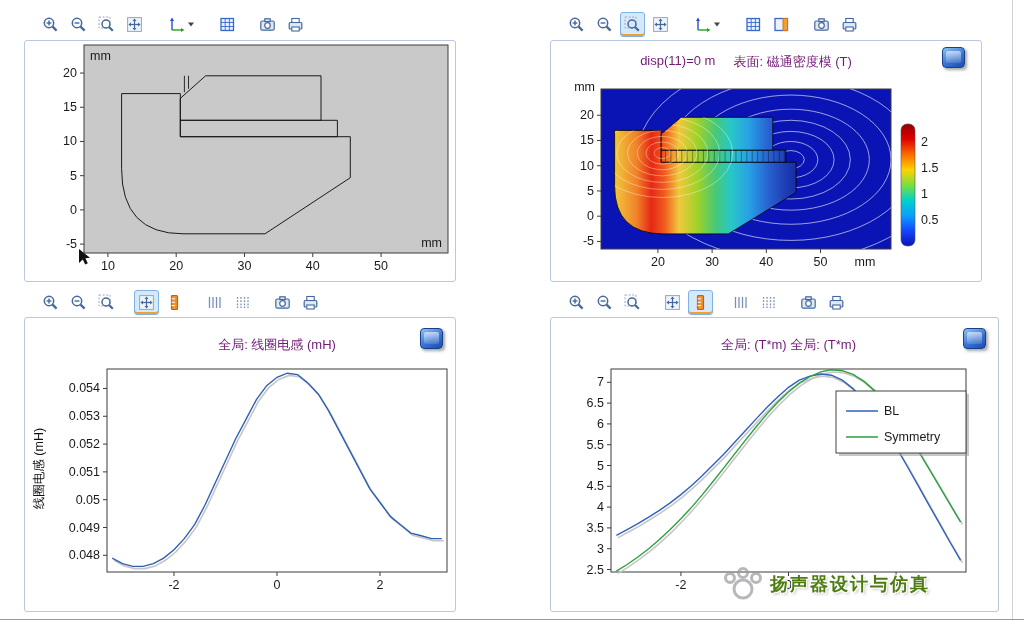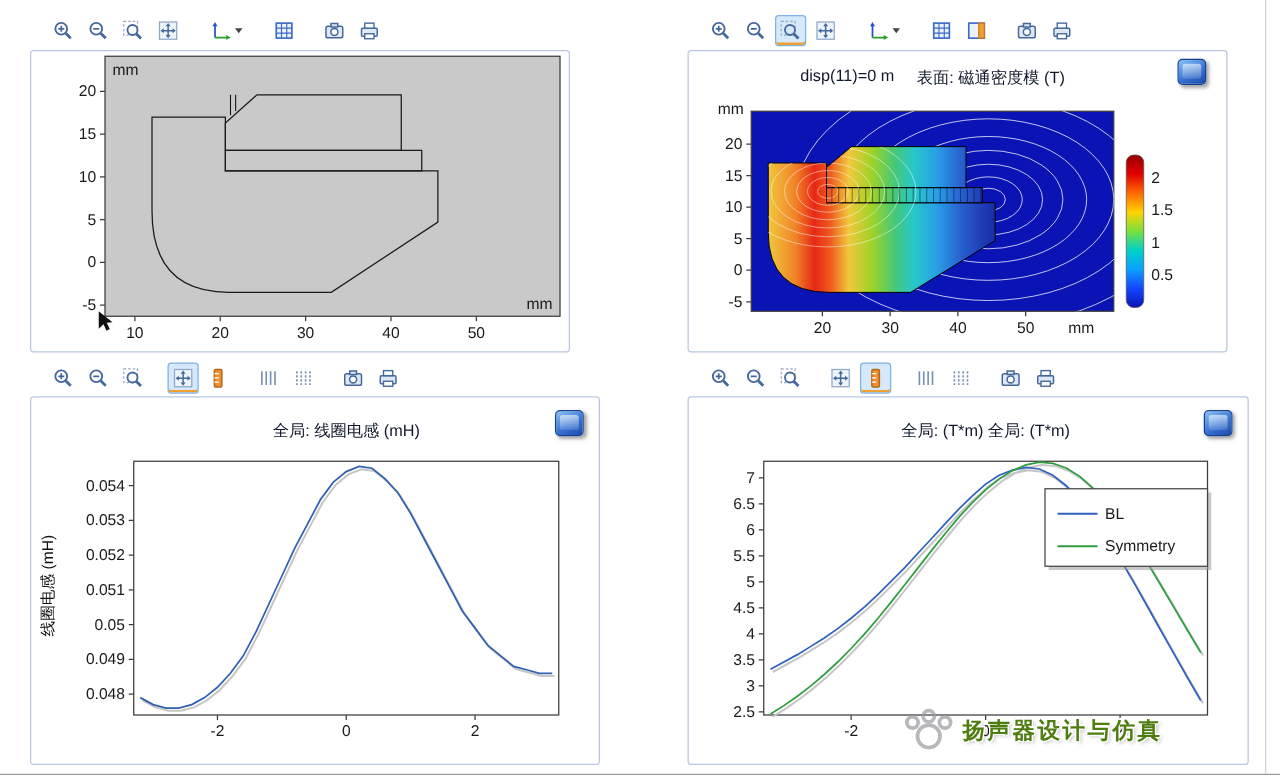--- a/index.html
+++ b/index.html
@@ -14,21 +14,21 @@
         border-radius:3px;border:1px solid transparent;cursor:pointer;}
   .tbtn.wide{width:36px;}
   .tbtn.active{background:#d6e9fb;border-color:#7fb2e5;box-shadow:inset 0 -2px 0 #f0a030;}
   .tbgap{width:9px;height:1px;}
   .plotbox{position:absolute;left:0;right:0;bottom:0;border:1px solid #b9c7e0;
            border-radius:3px;background:#fff;}
   .plotbox-top{top:32px;}
   .plotbox-bottom{top:31px;}
   .plotbox svg.chart{position:absolute;left:0;top:0;}
   svg text{font-size:12.5px;fill:#1a1a1a;font-family:"Liberation Sans",sans-serif;}
-  .plot-title{position:absolute;font-size:13px;color:#0f172a;text-align:center;white-space:nowrap;}
+  .plot-title{position:absolute;font-size:13px;color:#701a75;text-align:center;white-space:nowrap;}
   .title-split{display:inline-flex;gap:18px;justify-content:center;width:100%;}
   .ylabel{position:absolute;left:-56px;top:142px;width:140px;text-align:center;
           transform:rotate(-90deg);font-size:12.5px;color:#111;white-space:nowrap;}
   .plotbtn{position:absolute;width:21px;height:19px;border-radius:4px;
            background:linear-gradient(150deg,#8cc4f4 0%,#3a74d4 55%,#1c4aa8 100%);
            border:1px solid #15418f;box-shadow:2px 2px 3px rgba(60,60,60,.45);cursor:pointer;}
   .plotbtn::before{content:'';position:absolute;inset:3px 3px 4px 3px;border-radius:2px;
            background:linear-gradient(rgba(255,255,255,.6),rgba(255,255,255,.12));}
   .plotbtn.pos-tr{top:6px;right:16px;}
   .plotbtn.pos-b{top:10px;right:12px;}
@@ -347,21 +347,21 @@
           <rect x="350" y="83" width="14" height="122" rx="6" fill="url(#gBar)" stroke="#555" stroke-width="0.6"></rect>
           <text x="370" y="105.17021276595744">2</text>
           <text x="370" y="131.12765957446808">1.5</text>
           <text x="370" y="157.08510638297872">1</text>
           <text x="370" y="183.04255319148936">0.5</text>
         </svg>
       <div class="plotbtn pos-tr"></div>
     </div>
   </div>
 
-  <div class="panel panel-bottom" style="left:24px;top:286px;padding-left:24px;">
+  <div class="panel panel-bottom" style="left:24px;top:286px;">
     <div class="toolbar">
         <span class="tbtn">
           <svg width="17" height="17" viewBox="0 0 17 17">
             <circle cx="7" cy="7" r="4.7" fill="none" stroke="#44689c" stroke-width="1.5"></circle>
             <line x1="10.6" y1="10.6" x2="14.6" y2="14.6" stroke="#44689c" stroke-width="2.2"></line>
             <line x1="4.6" y1="7" x2="9.4" y2="7" stroke="#44689c" stroke-width="1.4"></line>
             <line x1="7" y1="4.6" x2="7" y2="9.4" stroke="#44689c" stroke-width="1.4"></line>
           </svg>
         </span>
         <span class="tbtn">

